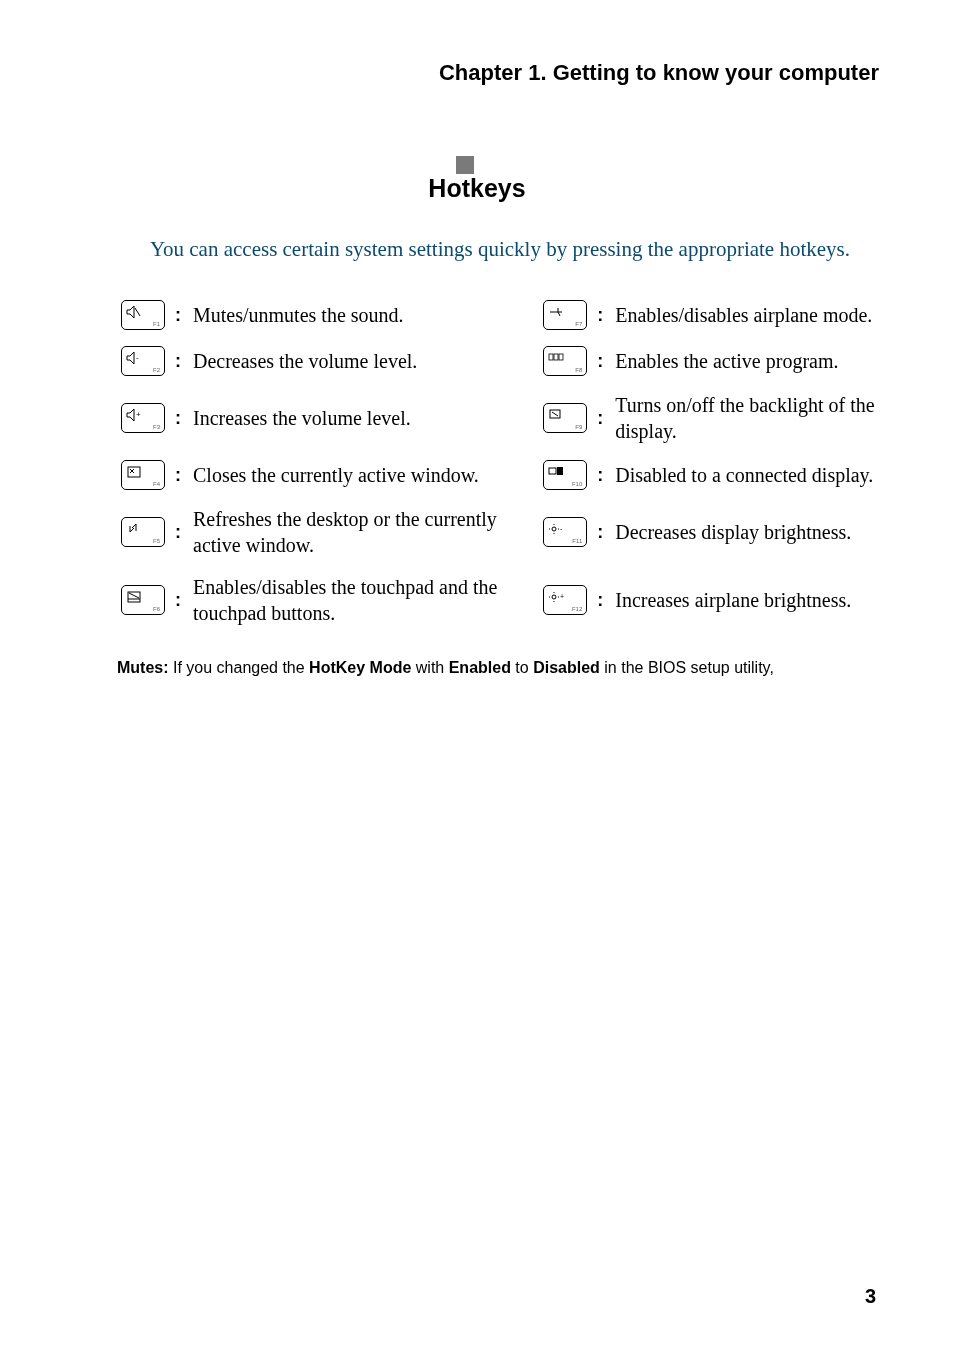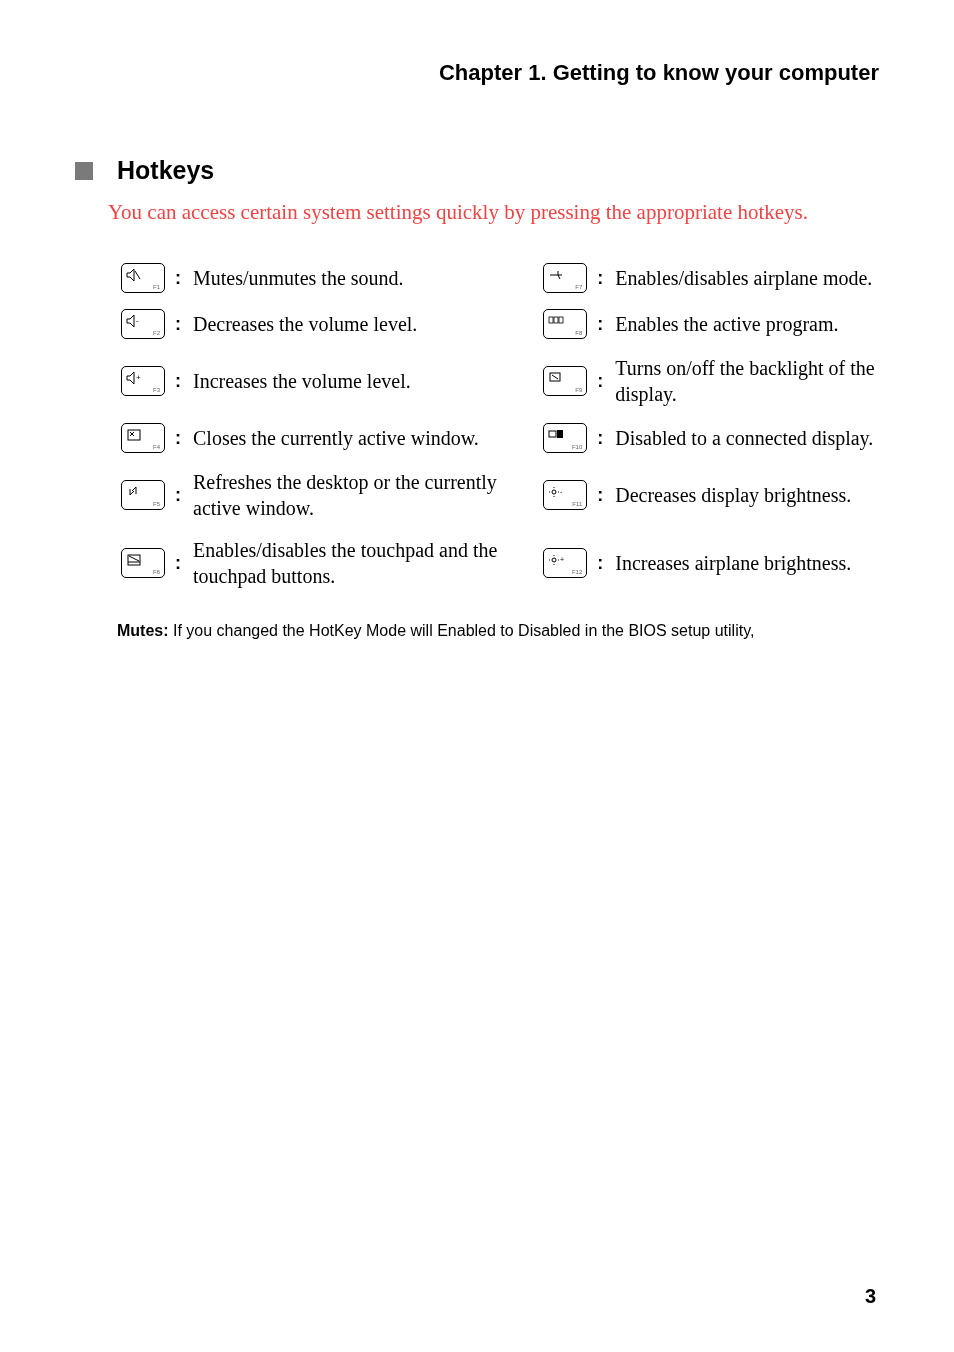--- a/index.html
+++ b/index.html
@@ -19,41 +19,43 @@
       font-family: Liberation Sans, sans-serif;
       font-weight: bold;
       font-size: 22px;
       text-align: right;
       margin-bottom: 70px;
       color: #000;
     }
     .section-row {
       display: flex;
       align-items: center;
-      margin-bottom: 12px;
+      margin-bottom: 31px;
+      flex-direction: column;
     }
     .section-marker {
       width: 18px;
       height: 18px;
       background: #7a7a7a;
       margin-right: 24px;
       flex-shrink: 0;
     }
     .section-title {
       font-family: Arial, Helvetica, sans-serif;
       font-weight: bold;
       font-size: 25px;
       color: #000;
     }
     .intro-text {
       font-size: 21px;
       line-height: 1.45;
-      margin-left: 33px;
+      margin-left: 46px;
       margin-bottom: 28px;
-      color: #ef4444;
+      color: #0c4a6e;
+      text-align: center;
     }
     .hotkey-table {
       margin-left: 42px;
       border-collapse: collapse;
       width: calc(100% - 42px);
     }
     .hotkey-table td {
       padding: 8px 4px;
       vertical-align: middle;
     }
@@ -98,21 +100,21 @@
       line-height: 1.45;
       color: #000;
     }
     .note-label {
       font-weight: bold;
     }
     .note-indent {
       margin-left: 44px;
     }
     .bold-inline {
-      font-weight: normal;
+      font-weight: bold;
     }
     .page-number {
       position: absolute;
       bottom: 44px;
       right: 78px;
       font-family: Arial, Helvetica, sans-serif;
       font-weight: bold;
       font-size: 20px;
     }
     .svg-glyph {
@@ -293,16 +295,16 @@
         <span class="key-fn">F12</span>
       </span>
     </td>
     <td class="colon-cell">:</td>
     <td class="desc-cell">Increases airplane brightness.</td>
   </tr>
 </tbody>
   </table>
 
 <div class="note-block">
-  <span class="note-label">Mutes:</span><span> If you changed the </span><span class="bold-inline">HotKey Mode</span><span> will </span><span class="bold-inline">Enabled</span><span> to </span><span class="bold-inline">Disabled</span><span> in the BIOS setup utility,</span>
+  <span class="note-label">Mutes:</span><span> If you changed the </span><span class="bold-inline">HotKey Mode</span><span> with </span><span class="bold-inline">Enabled</span><span> to </span><span class="bold-inline">Disabled</span><span> in the BIOS setup utility,</span>
 </div>
 
 <div class="page-number">3</div>
 
 </body></html>

